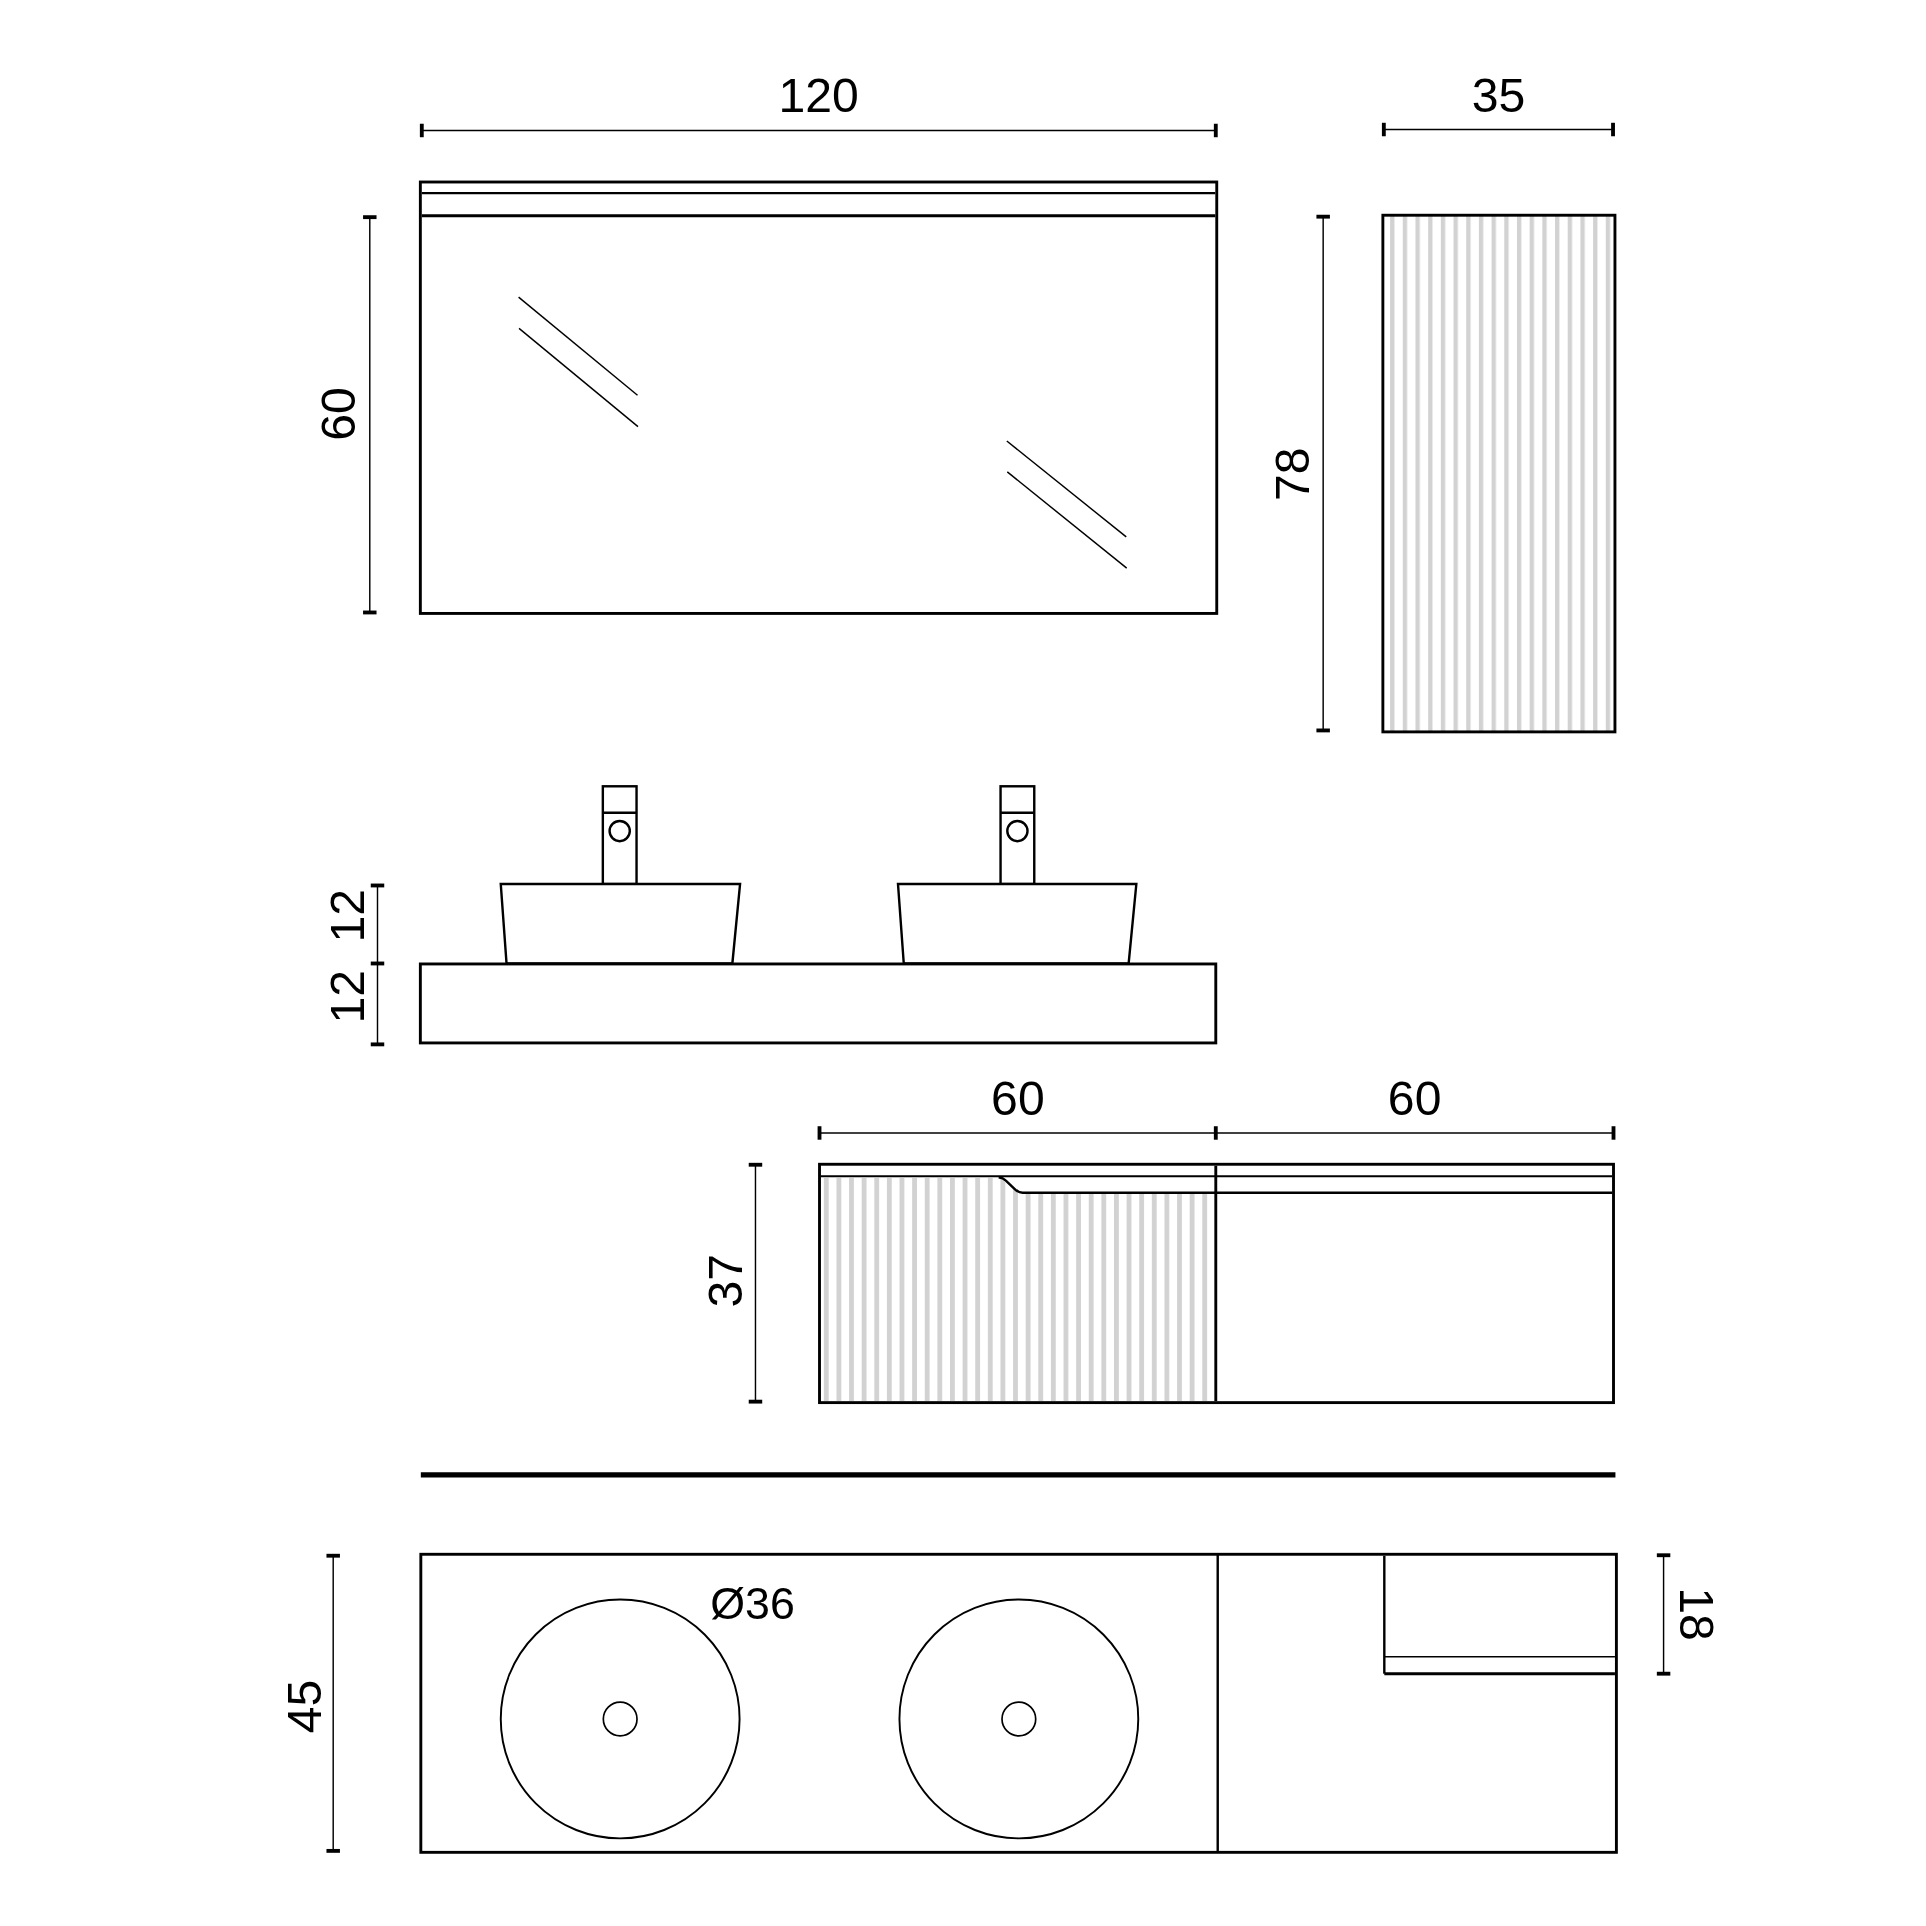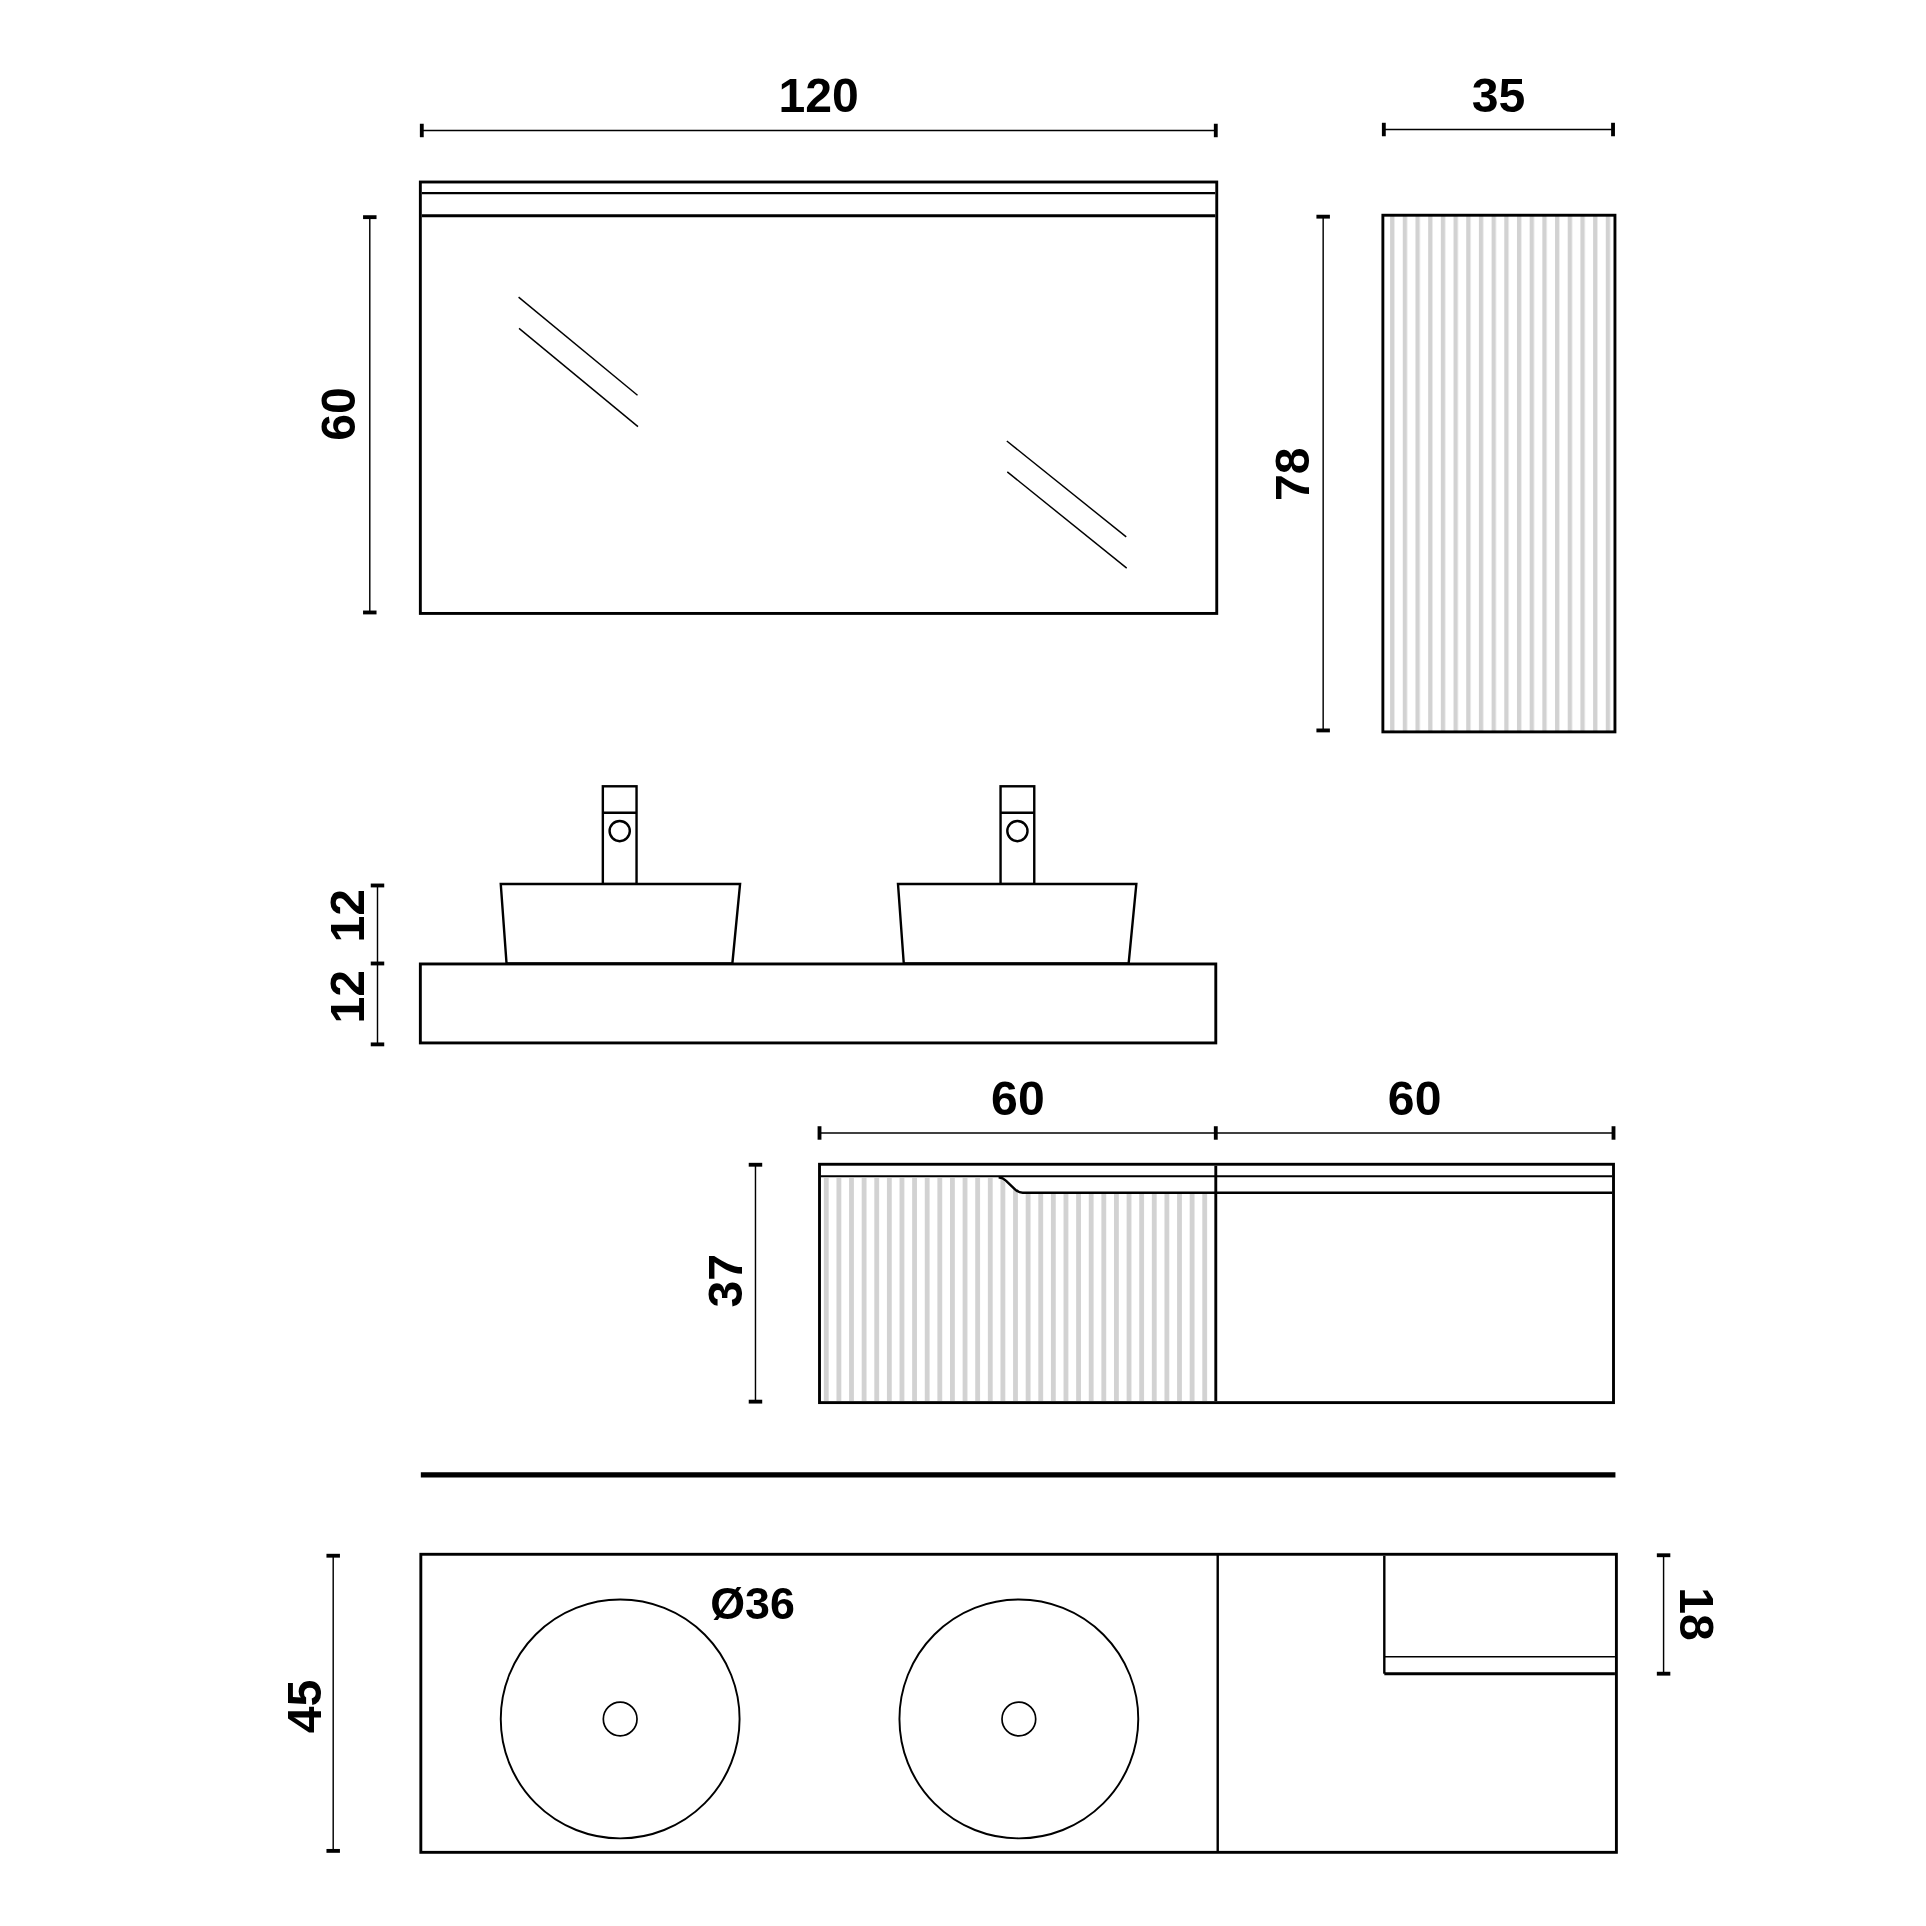--- a/index.html
+++ b/index.html
@@ -1,16 +1,16 @@
 <!DOCTYPE html>
 <html style="font-size:7.7px"><head>
 <meta charset="utf-8">
 <style>
 html,body{margin:0;padding:0;background:#ffffff;}
-#c{width:1926px;height:1926px;position:relative;font-weight:bold;}
+#c{width:1926px;height:1926px;position:relative;}
 text{font-family:"Liberation Sans",sans-serif;fill:#000;}
 </style>
 </head>
 <body>
 <div id="c">
 <svg width="1926" height="1926" viewBox="0 0 4000 4000">
 <rect x="0" y="0" width="4000" height="4000" fill="#ffffff"></rect>
 <defs>
 <pattern id="fl1" x="2887" y="0" width="26.35" height="10" patternUnits="userSpaceOnUse">
 <rect width="9" height="10" fill="#d2d2d2"></rect>

